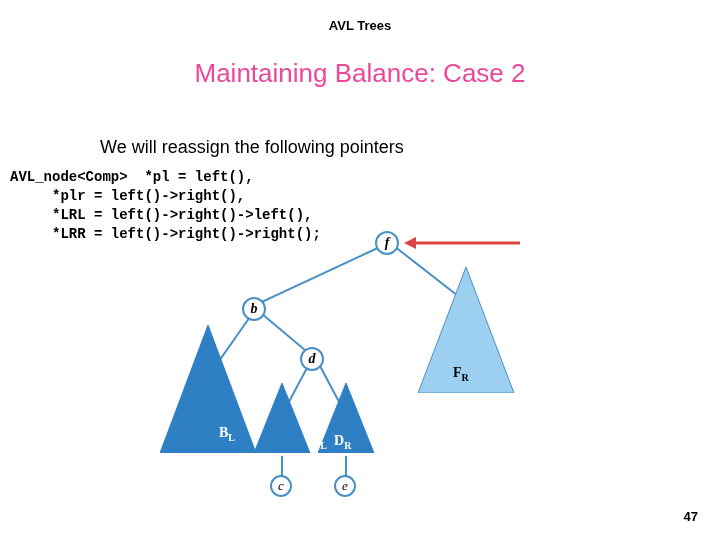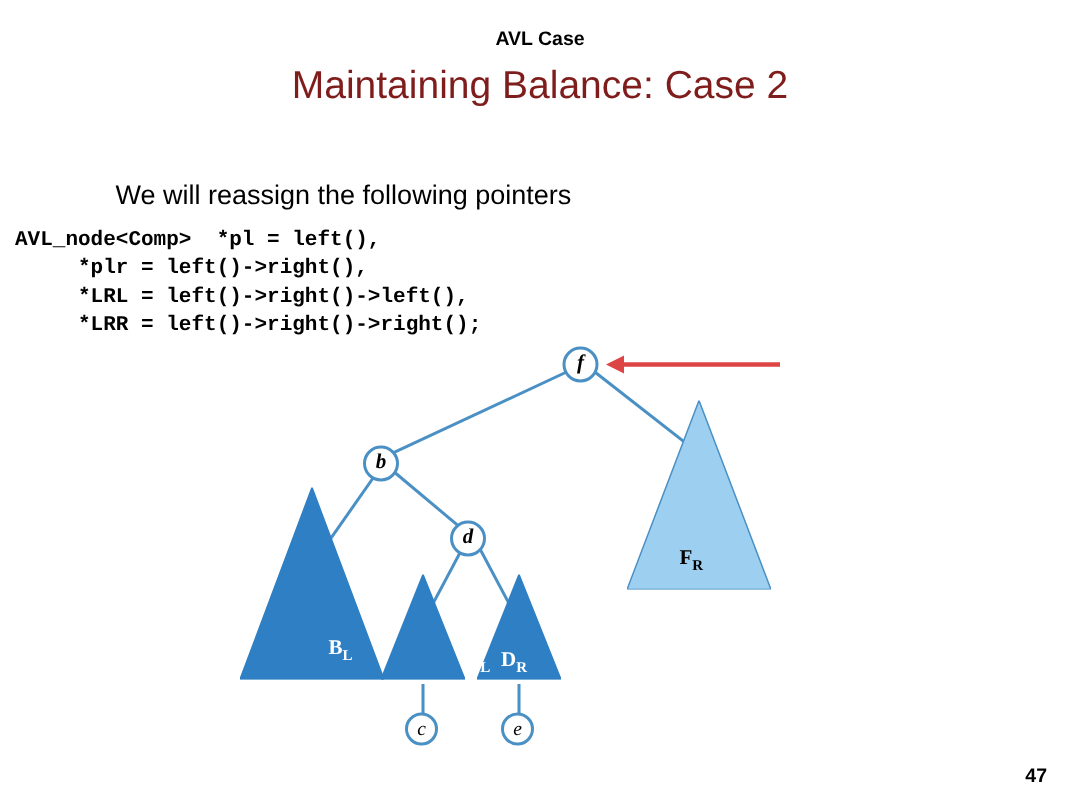--- a/index.html
+++ b/index.html
@@ -14,27 +14,27 @@
   .header-small {
     text-align: center;
     font-size: 13px;
     font-weight: bold;
     padding-top: 18px;
   }
   .title {
     text-align: center;
     font-size: 26px;
     font-weight: normal;
-    margin-top: 8px;
-    color: #7f1d1d;
+    margin-top: 25px;
+    color: #ec4899;
   }
   .intro {
     font-size: 18px;
     margin-top: 48px;
-    margin-left: 77px;
+    margin-left: 100px;
     color: #000;
   }
   .codeblock {
     font-family: "Courier New", Courier, monospace;
     font-size: 14px;
     line-height: 1.35;
     margin-top: 10px;
     margin-left: 10px;
     white-space: pre;
     font-weight: bold;
@@ -119,21 +119,21 @@
     position: absolute;
     right: 22px;
     bottom: 16px;
     font-size: 13px;
     font-weight: bold;
   }
 </style>
 </head>
 <body>
 
-<div class="header-small">AVL Case</div>
+<div class="header-small">AVL Trees</div>
 <div class="title">Maintaining Balance: Case 2</div>
 <div class="intro">We will reassign the following pointers</div>
 
 <div class="codeblock"><span>AVL_node&lt;Comp&gt;  *pl = left(),</span>
 <span>     *plr = left()-&gt;right(),</span>
 <span>     *LRL = left()-&gt;right()-&gt;left(),</span>
 <span>     *LRR = left()-&gt;right()-&gt;right();</span></div>
 
 <div class="diagram">
 

